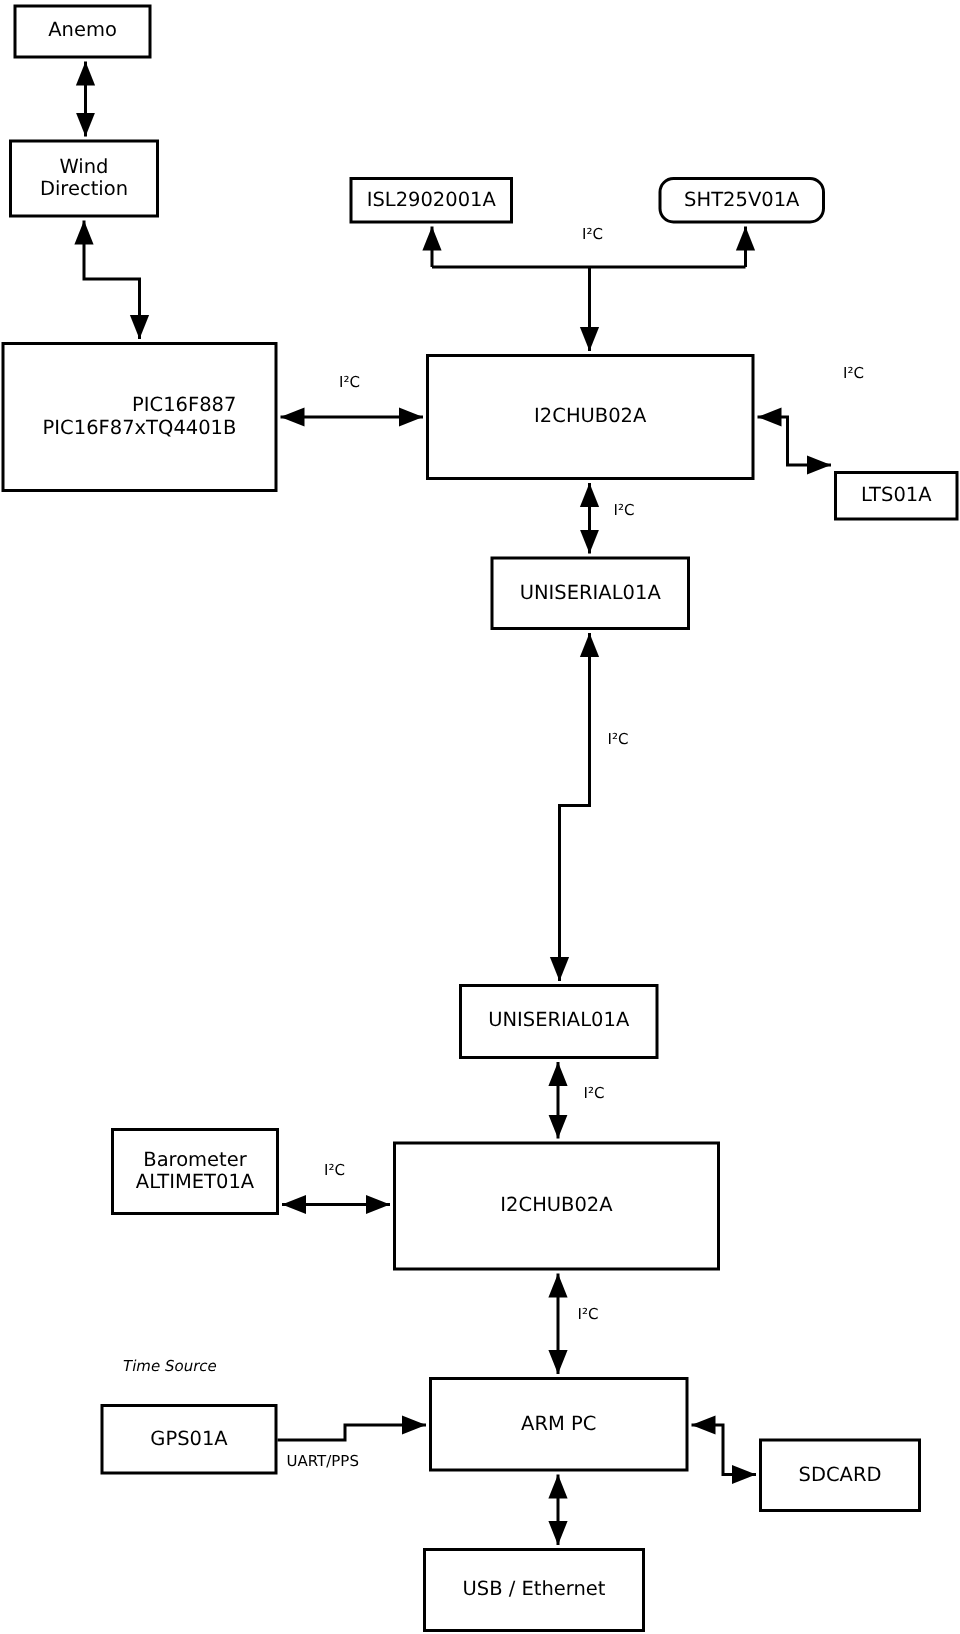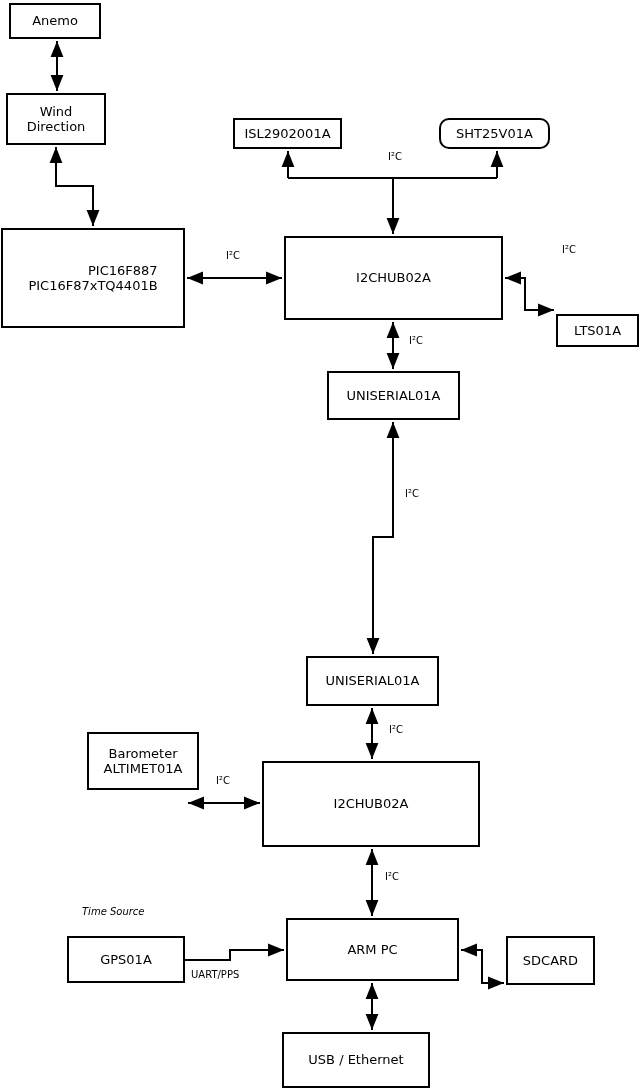--- a/index.html
+++ b/index.html
@@ -89,28 +89,28 @@
   <div class="node" style="left:284px; top:236px;  width:219px; height:84px;">I2CHUB02A</div>
 
   <div class="node" style="left:556px; top:278px;  width:83px;  height:33px;margin-top:36px;">LTS01A</div>
 
   <div class="node" style="left:327px; top:371px;  width:133px; height:49px;">UNISERIAL01A</div>
 
   <div class="node" style="left:306px; top:656px;  width:133px; height:50px;">UNISERIAL01A</div>
 
   <div class="node" style="left:262px; top:761px;  width:218px; height:86px;">I2CHUB02A</div>
 
-  <div class="node" style="left:74px;  top:732px;  width:112px; height:58px;margin-left:13px;">Barometer
+  <div class="node" style="left:74px;  top:752px;  width:112px; height:58px;">Barometer
 ALTIMET01A</div>
 
   <div class="node" style="left:67px;  top:936px;  width:118px; height:47px;">GPS01A</div>
 
   <div class="node" style="left:286px; top:918px;  width:173px; height:63px;text-align:center;">ARM PC</div>
 
-  <div class="node" style="left:506px; top:936px;  width:89px; height:49px;">SDCARD</div>
+  <div class="node" style="left:506px; top:959px;  width:108px; height:49px;">SDCARD</div>
 
   <div class="node" style="left:282px; top:1032px; width:148px; height:56px;">USB / Ethernet</div>
 
   <span class="flabel" style="left:388px; top:151px;">I²C</span>
 
   <span class="flabel" style="left:226px; top:250px;">I²C</span>
 
   <span class="flabel" style="left:562px; top:244px;">I²C</span>
 
   <span class="flabel" style="left:409px; top:335px;">I²C</span>

